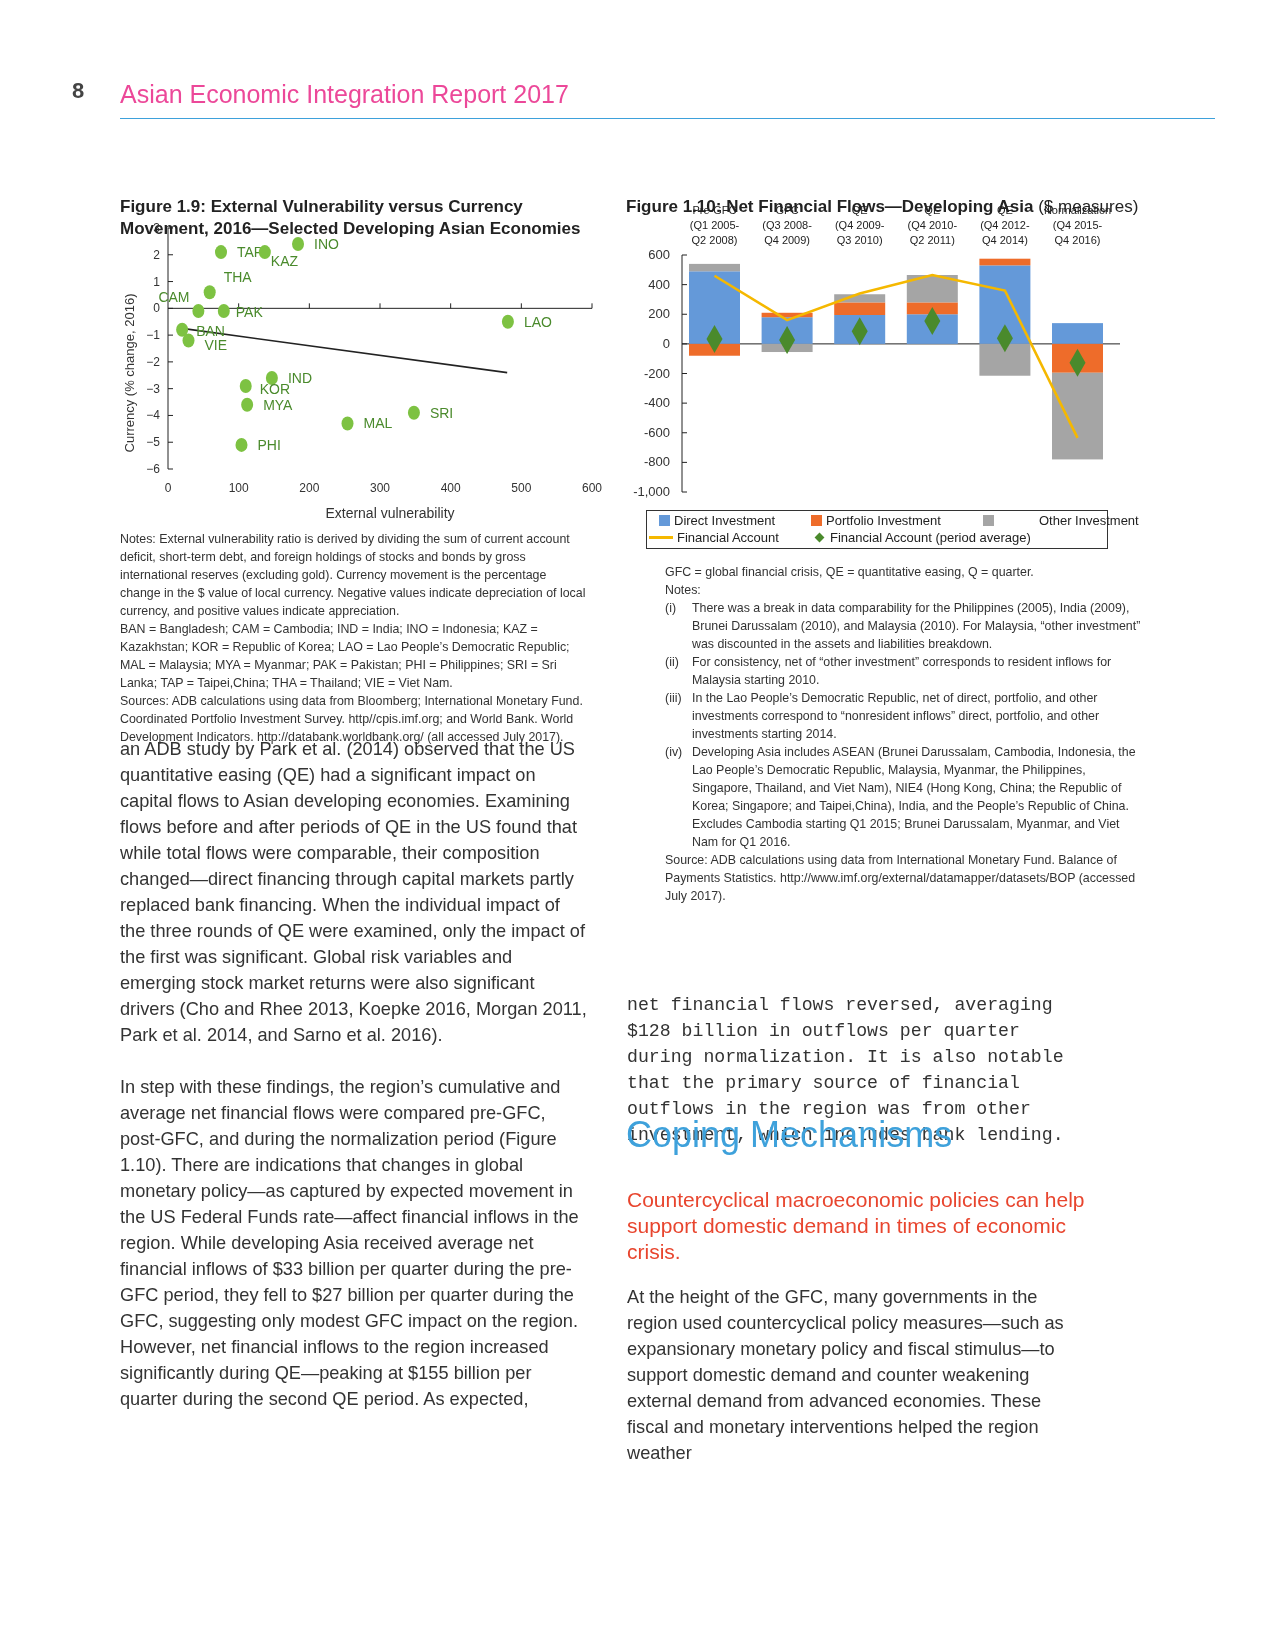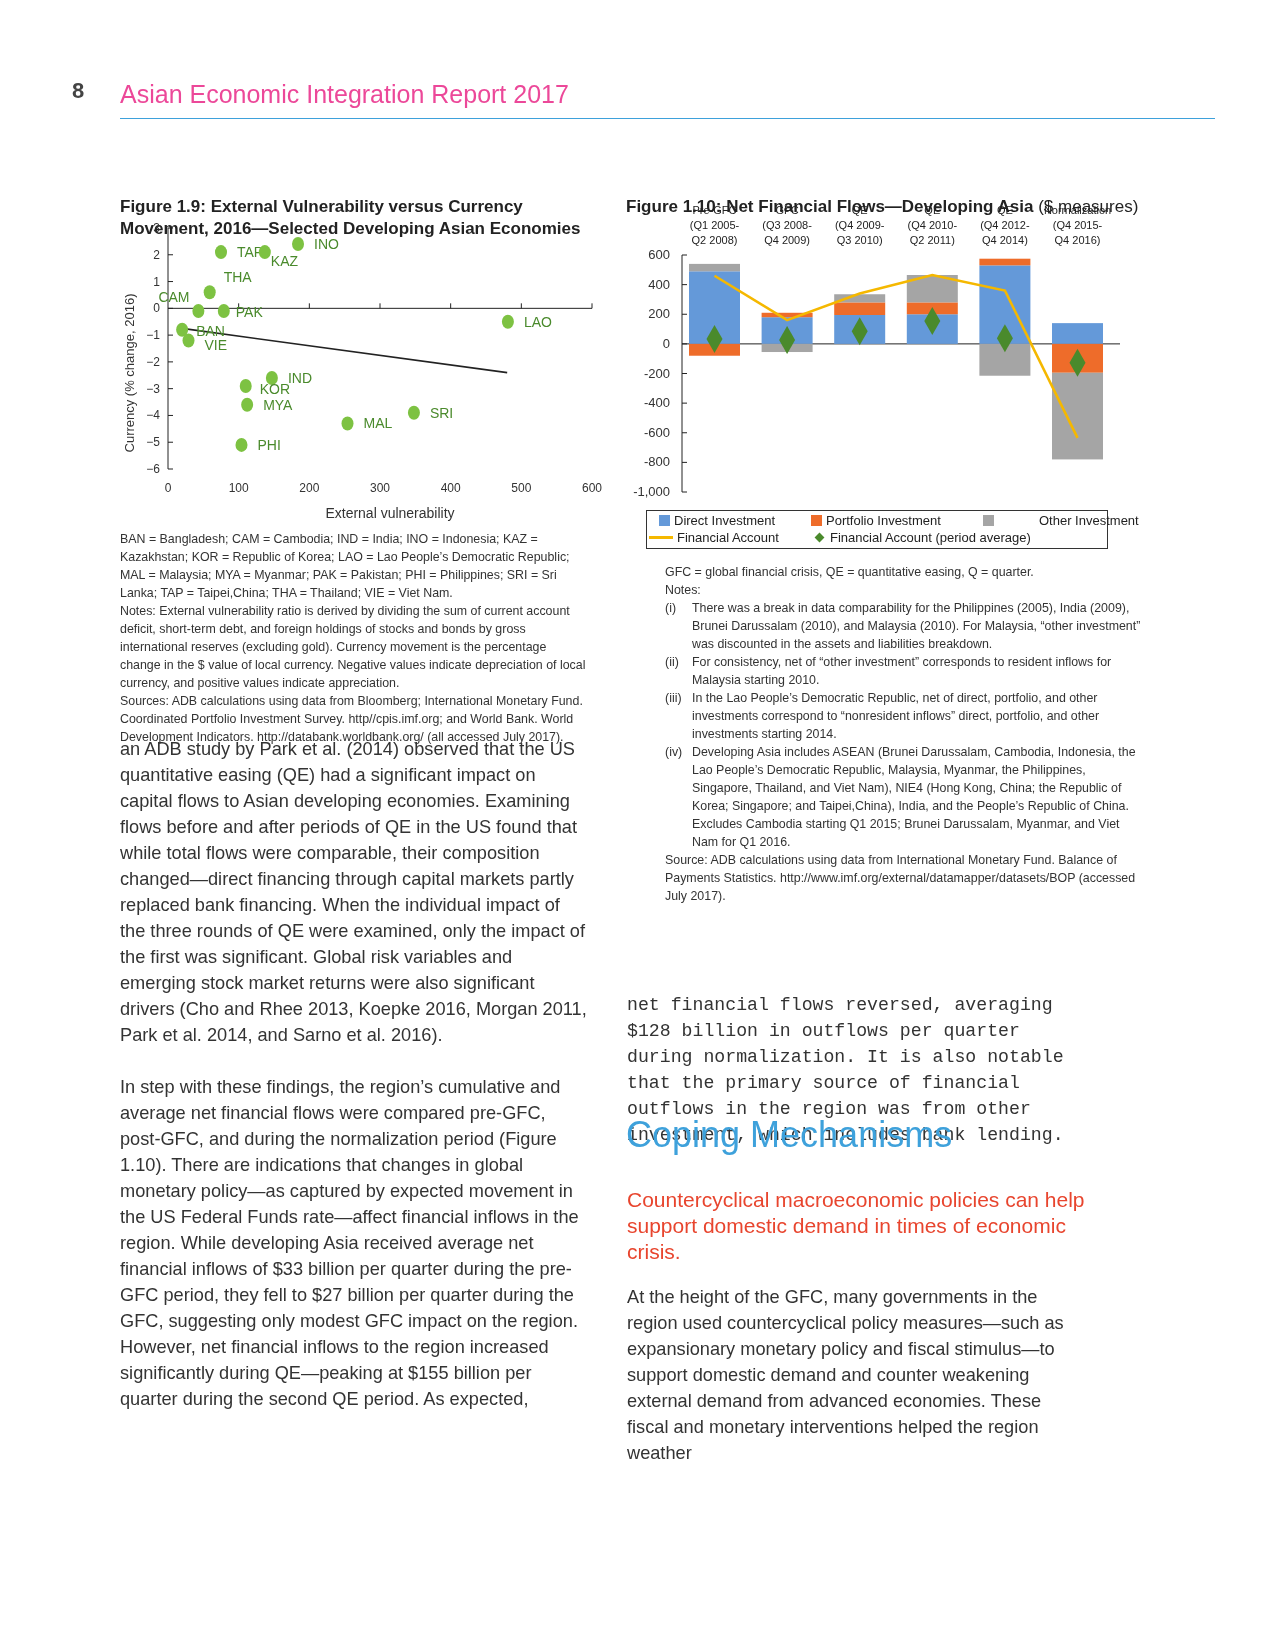--- a/index.html
+++ b/index.html
@@ -106,22 +106,22 @@
       <ellipse cx="303.91999999999996" cy="197.76666666666668" rx="6" ry="7" fill="#7dc242"></ellipse>
       <text x="319.91999999999996" y="202.76666666666668" font-size="14" fill="#4a8a2c">SRI</text>
       <ellipse cx="131.49333333333334" cy="229.89999999999998" rx="6" ry="7" fill="#7dc242"></ellipse>
       <text x="147.49333333333334" y="234.89999999999998" font-size="14" fill="#4a8a2c">PHI</text>
     </g>
   <text id="sc-ylabel" transform="translate(24,158) rotate(-90)" text-anchor="middle" font-size="13" fill="#333">Currency  (% change, 2016)</text>
 </svg>
 <div class="abs" style="left:110px; top:505px; width:560px; text-align:center; font-family:'Liberation Sans',sans-serif; font-size:14px; color:#333;">External vulnerability</div>
 
 <div class="abs note" style="left:120px; top:530px; width:470px;">
+  <p>Notes: External vulnerability ratio is derived by dividing the sum of current account deficit, short-term debt, and foreign holdings of stocks and  bonds by gross international reserves (excluding gold). Currency movement is the percentage change in the $ value of local currency. Negative values indicate depreciation of local currency, and positive values indicate appreciation.</p>
   <p>BAN = Bangladesh; CAM = Cambodia; IND = India; INO = Indonesia; KAZ = Kazakhstan; KOR = Republic of Korea; LAO = Lao People’s Democratic Republic; MAL = Malaysia; MYA = Myanmar; PAK = Pakistan; PHI = Philippines; SRI = Sri Lanka; TAP = Taipei,China; THA = Thailand; VIE = Viet Nam.</p>
-  <p>Notes: External vulnerability ratio is derived by dividing the sum of current account deficit, short-term debt, and foreign holdings of stocks and  bonds by gross international reserves (excluding gold). Currency movement is the percentage change in the $ value of local currency. Negative values indicate depreciation of local currency, and positive values indicate appreciation.</p>
   <p>Sources: ADB calculations using data from Bloomberg; International Monetary Fund. Coordinated Portfolio Investment Survey. http//cpis.imf.org; and World Bank. World Development Indicators. http://databank.worldbank.org/ (all accessed July 2017).</p>
 </div>
 
 <div class="abs fig-title" style="left:626px; top:166px; width:520px;">
   <span>Figure 1.10: Net Financial Flows—Developing Asia</span>
   <span class="unit">($ measures)</span>
 </div>
 
 <svg class="abs" id="bars" style="left:620px; top:195px;" width="500" height="310">
   <g id="bc-axes">

